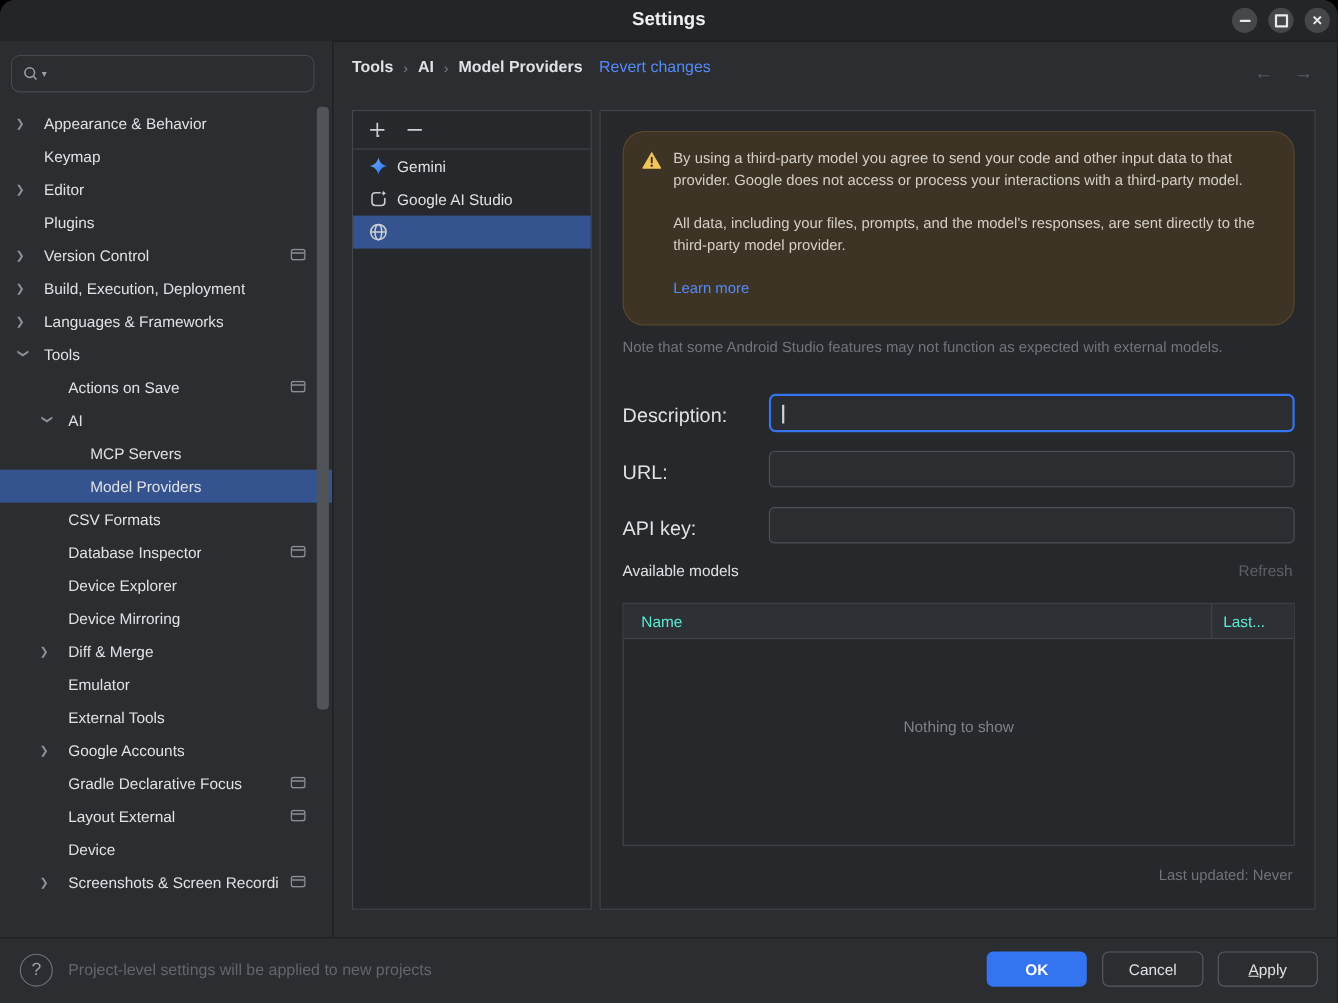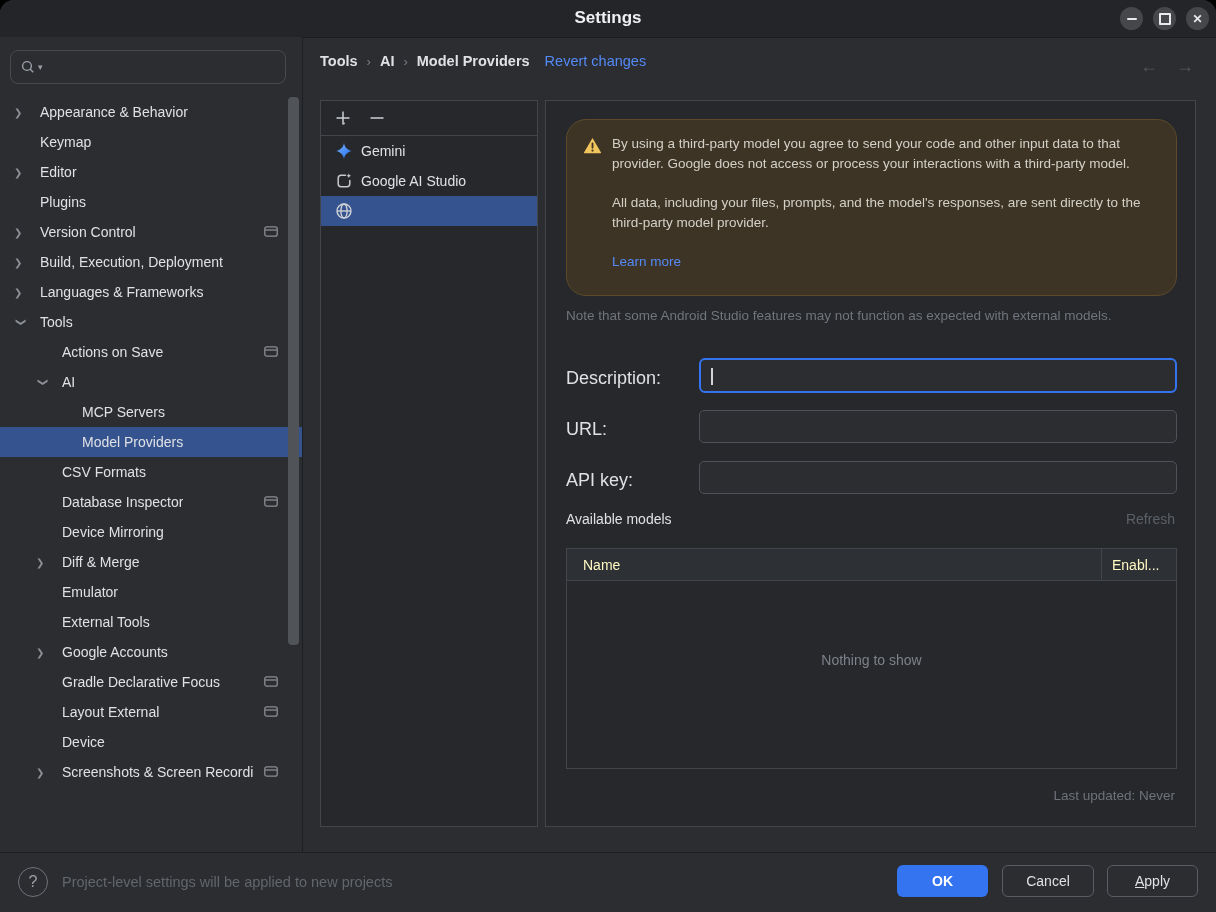--- a/index.html
+++ b/index.html
@@ -52,21 +52,21 @@
   .warn-text p{margin:0 0 20px 0;}
   .learn-more{color:#548af7;cursor:pointer;}
   .note{position:absolute;left:20px;top:207px;font-size:13.5px;color:#71757c;}
   .f-label{position:absolute;left:20px;font-size:18px;color:#dfe1e5;}
   .f-input{position:absolute;left:153px;width:478px;height:33px;border:1px solid #4e5157;border-radius:5px;background:#2b2d30;box-sizing:border-box;}
   .f-input.focused{border:2px solid #3574f0;border-radius:6px;height:35px;}
   .caret{position:absolute;left:10px;top:8px;width:1.5px;height:17px;background:#d0d3d8;}
   .avail-label{position:absolute;left:20px;top:410px;font-size:14px;color:#dfe1e5;}
   .refresh{position:absolute;right:20px;top:410px;font-size:14px;color:#5c6068;}
   .models-table{position:absolute;left:20px;top:447px;width:611px;height:221px;border:1px solid #43454a;box-sizing:border-box;background:#26282b;}
-  .mt-header{height:31px;background:#2d3034;border-bottom:1px solid #43454a;display:flex;align-items:center;font-size:14px;color:#fef9c3;}
+  .mt-header{height:31px;background:#2d3034;border-bottom:1px solid #43454a;display:flex;align-items:center;font-size:14px;color:#5eead4;}
   .mt-col-name{width:535px;padding-left:16px;box-sizing:border-box;border-right:1px solid #43454a;height:31px;display:flex;align-items:center;}
   .mt-col-enabled{padding-left:10px;}
   .mt-empty{height:158px;display:flex;align-items:center;justify-content:center;color:#7e828a;}
   .last-updated{position:absolute;right:20px;top:687px;font-size:13.5px;color:#6f737a;}
 
   
   .footer{position:absolute;left:0;top:852px;width:1216px;height:60px;border-top:1px solid #1e1f22;background:#2b2d30;}
   .help{position:absolute;left:18px;top:14px;width:30px;height:30px;border:1.5px solid #6f737a;border-radius:50%;box-sizing:border-box;color:#9da0a8;font-size:16px;display:flex;align-items:center;justify-content:center;cursor:pointer;}
   .hint{position:absolute;left:62px;top:21px;color:#62666d;font-size:14.5px;}
   .btn{position:absolute;top:12px;height:32px;border-radius:6px;font-size:14px;font-family:"Liberation Sans",sans-serif;display:flex;align-items:center;justify-content:center;cursor:pointer;box-sizing:border-box;}
@@ -174,20 +174,24 @@
         </div>
         <div class="tree-row lvl2">
           <span class="chev"></span>
           <span class="lbl">Database Inspector</span>
           <span class="badge">
             <svg width="14" height="11" viewBox="0 0 14 11">
               <rect x="0.8" y="0.8" width="12.4" height="9.4" rx="2" fill="none" stroke="#8a8d92" stroke-width="1.3"></rect>
               <line x1="1.2" y1="4" x2="12.8" y2="4" stroke="#8a8d92" stroke-width="1.3"></line>
             </svg>
           </span>
+        </div>
+        <div class="tree-row lvl2">
+          <span class="chev"></span>
+          <span class="lbl">Device Explorer</span>
         </div>
         <div class="tree-row lvl2">
           <span class="chev"></span>
           <span class="lbl">Device Mirroring</span>
         </div>
         <div class="tree-row lvl2">
           <span class="chev">❯</span>
           <span class="lbl">Diff &amp; Merge</span>
         </div>
         <div class="tree-row lvl2">
@@ -333,21 +337,21 @@
 
     <div class="f-label" style="top:369px">API key:</div>
     <div class="f-input" style="top:360px"></div>
 
     <div class="avail-label">Available models</div>
     <div class="refresh">Refresh</div>
 
     <div class="models-table">
       <div class="mt-header">
         <div class="mt-col-name">Name</div>
-        <div class="mt-col-enabled">Enabl...</div>
+        <div class="mt-col-enabled">Last...</div>
       </div>
       <div class="mt-empty">Nothing to show</div>
     </div>
 
     <div class="last-updated">Last updated: Never</div>
   </div>
 
   <div class="footer">
     <div class="help">
         <span>?</span>

